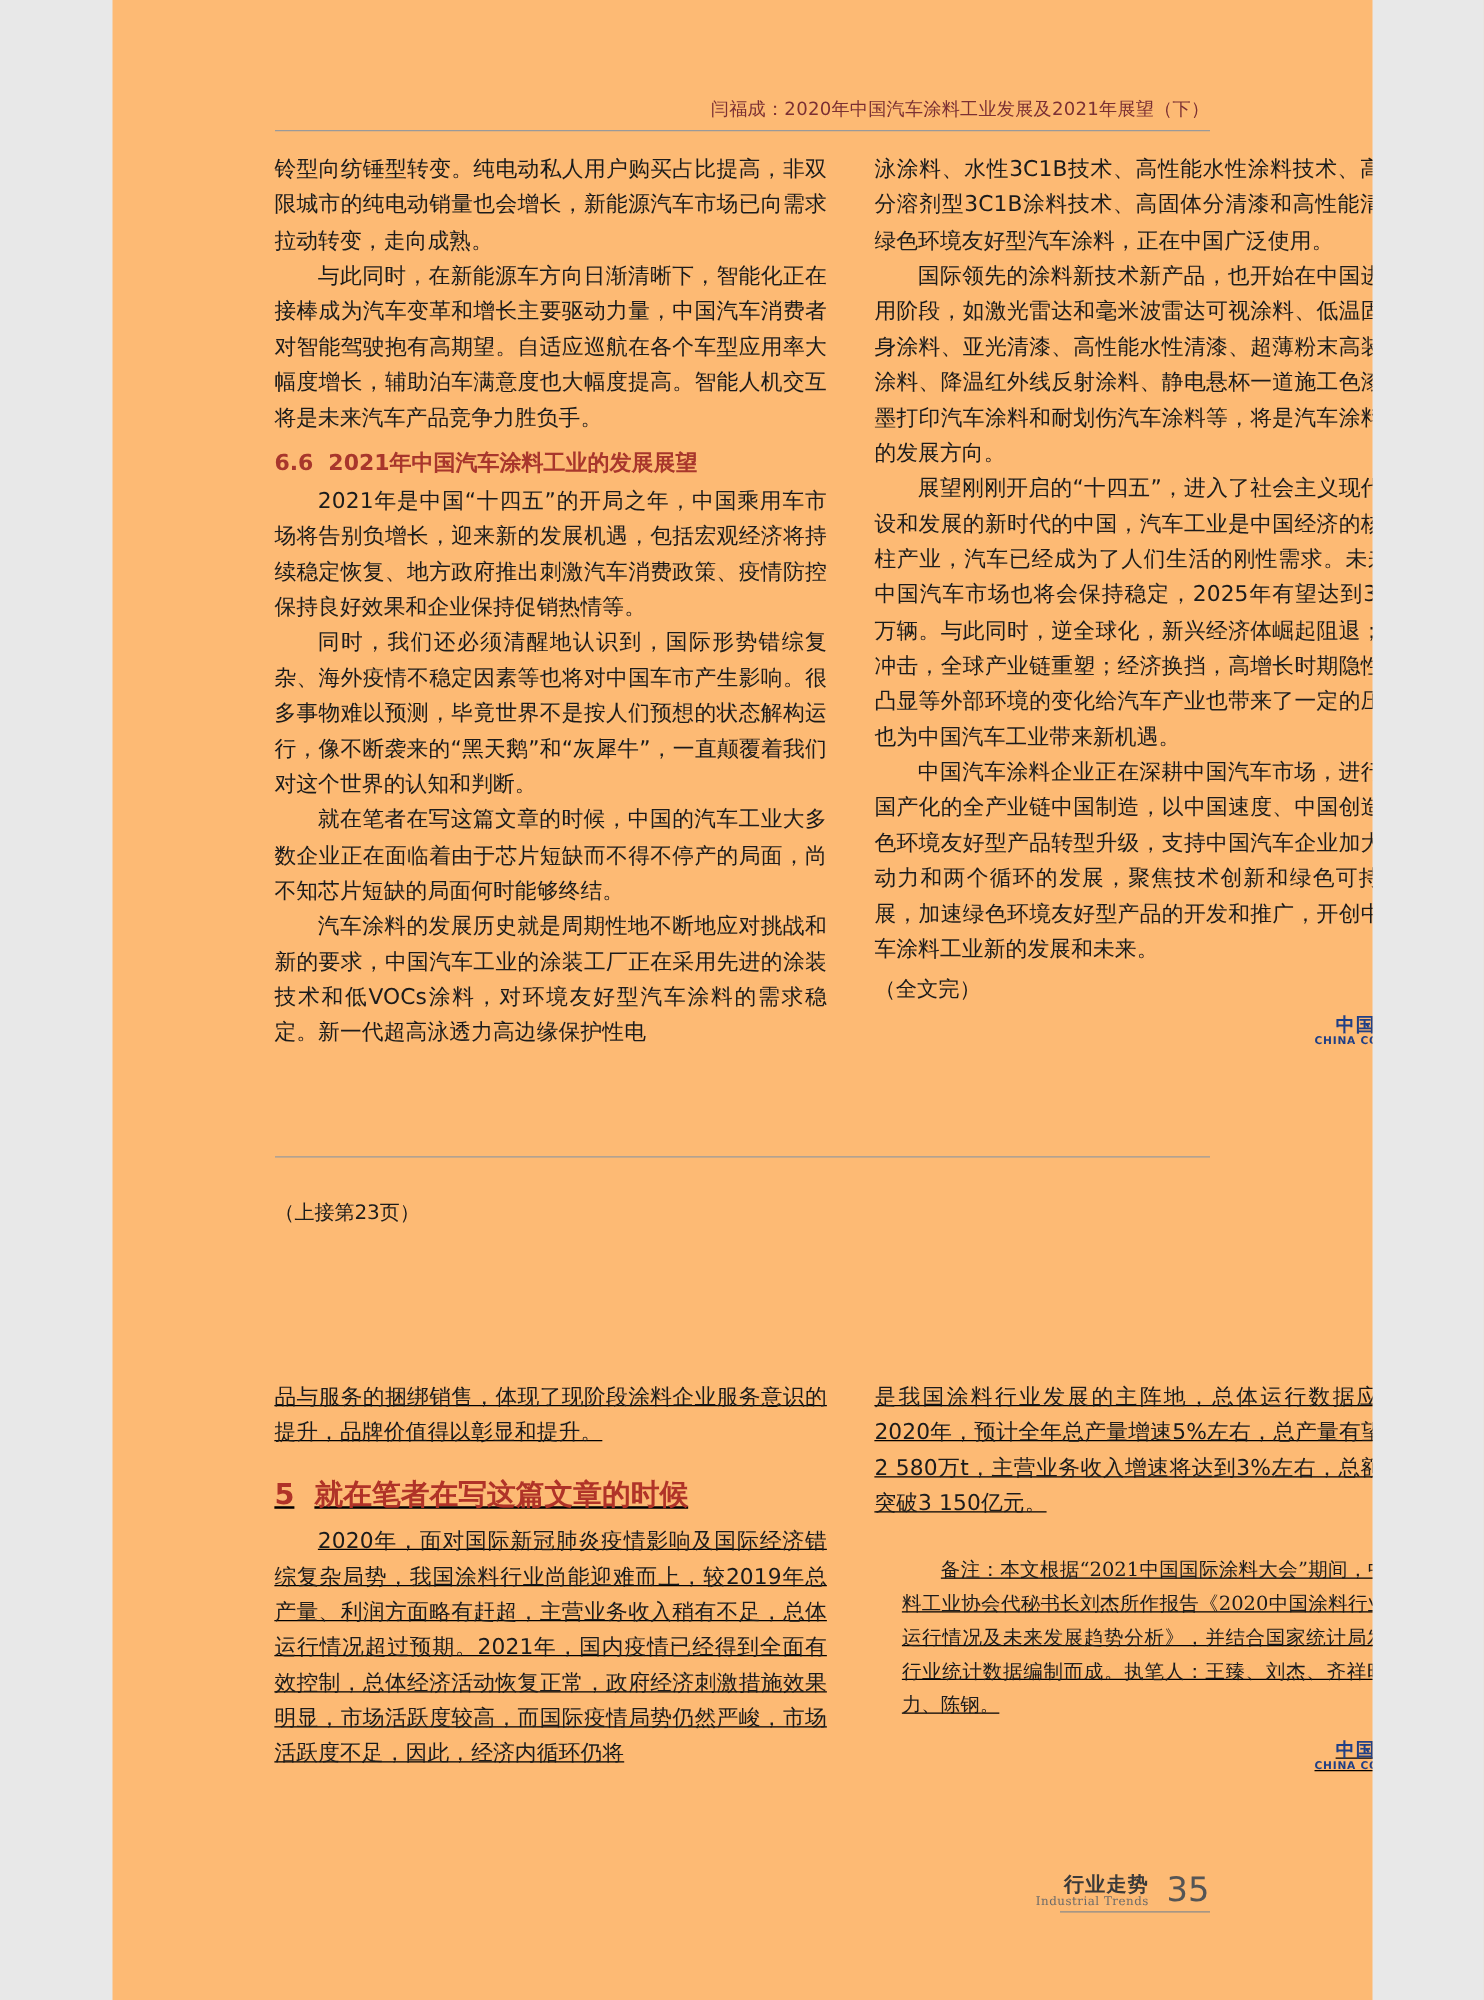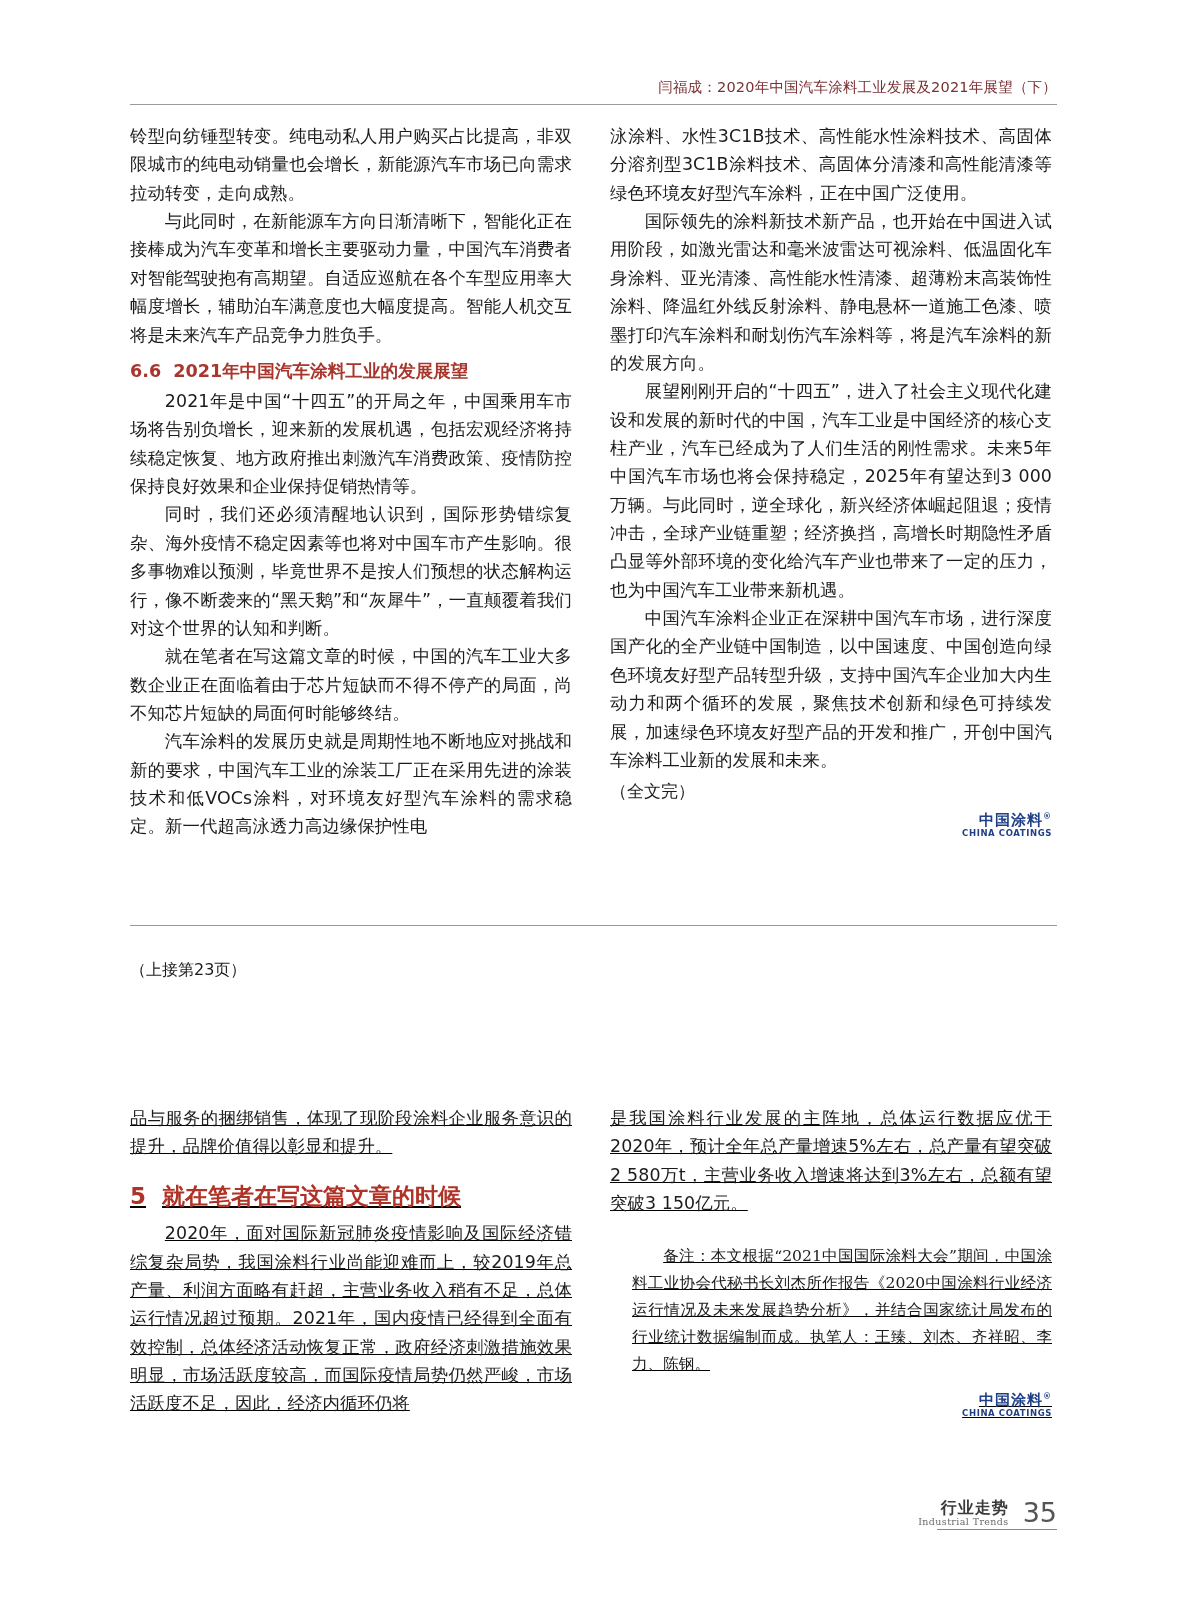--- a/index.html
+++ b/index.html
@@ -5,24 +5,24 @@
   html, body {
     margin: 0;
     padding: 0;
     background: #e8e8e8;
   }
   body {
     font-family: "DejaVu Sans", "Liberation Sans", sans-serif;
   }
   .page {
     position: relative;
-    width: 1187px;
+    width: 1008px;
     height: 1600px;
     margin: 0 auto;
-    background: #ffffff;
+    background: #fdba74;
     overflow: hidden;
     box-sizing: border-box;
   }
   .header {
     position: absolute;
     top: 78px;
     left: 130px;
     right: 130px;
     text-align: right;
     font-size: 14.5px;

